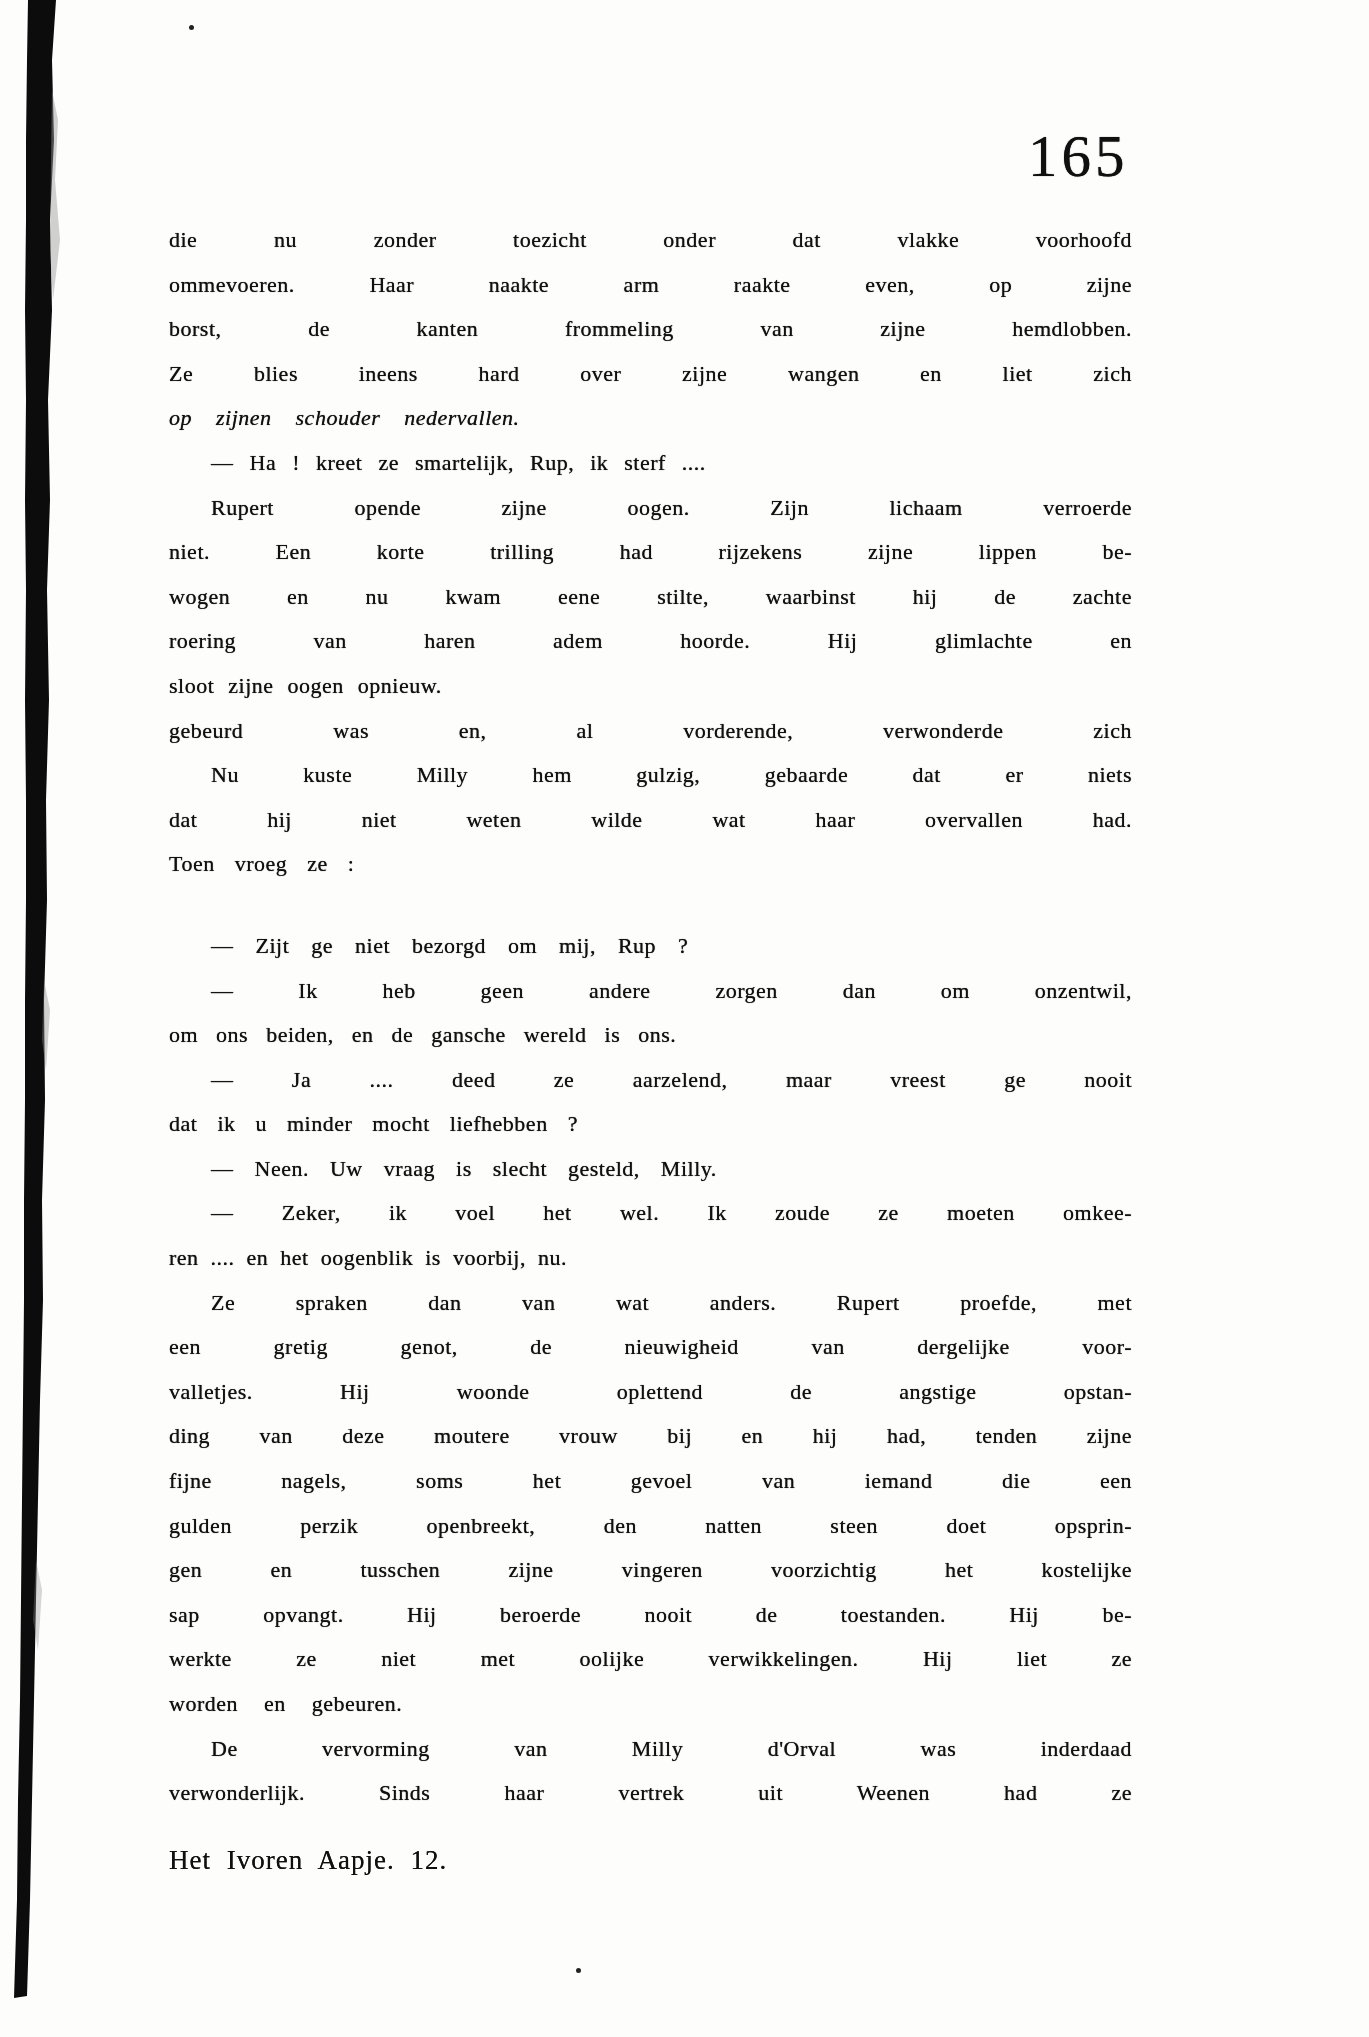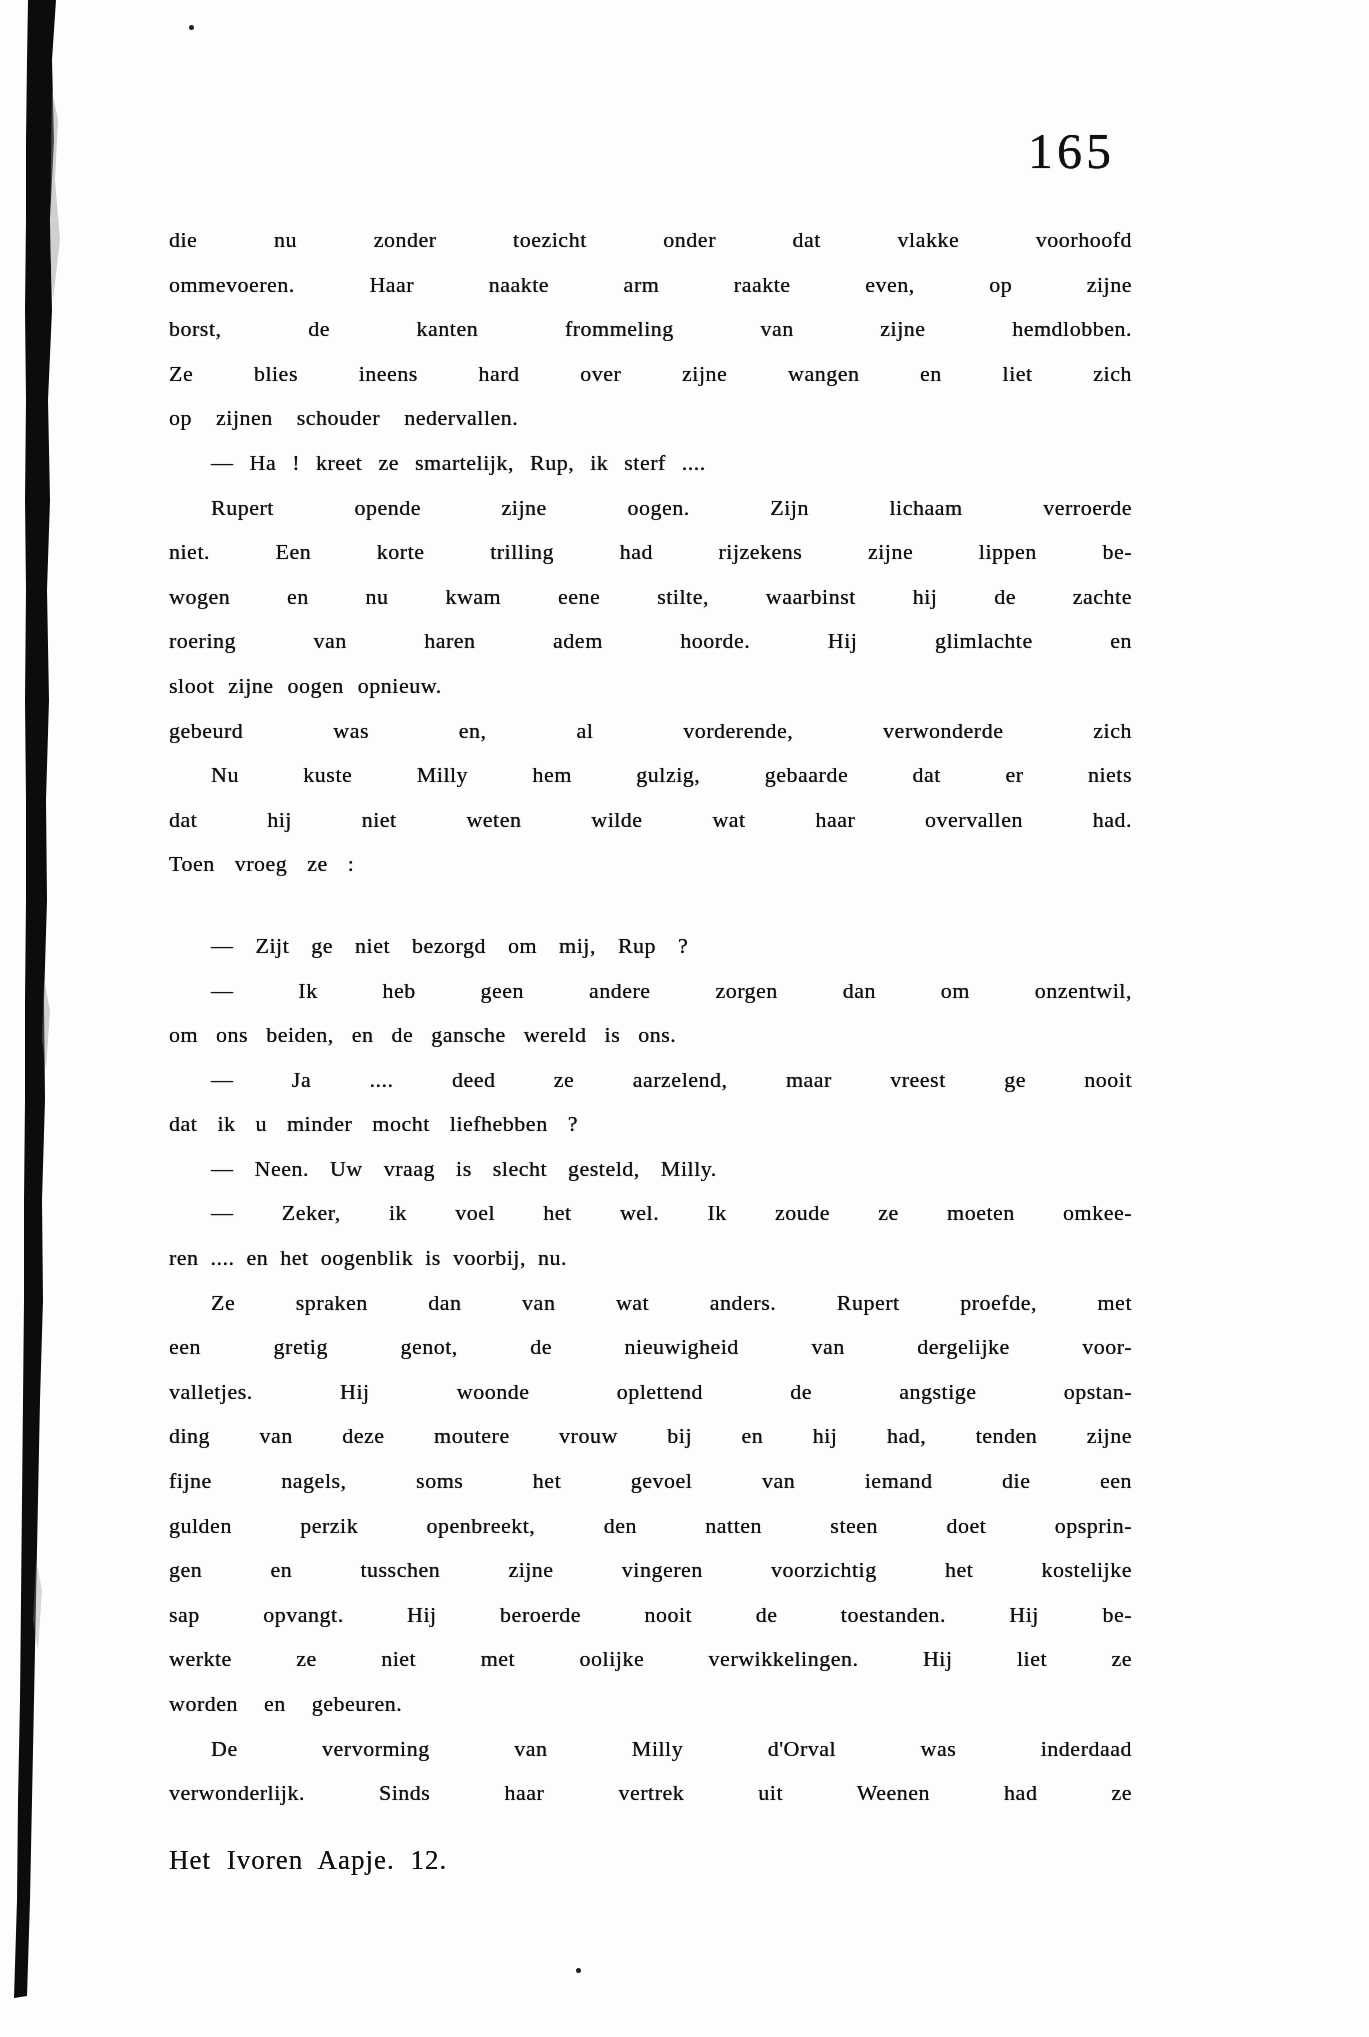--- a/index.html
+++ b/index.html
@@ -12,21 +12,21 @@
     color: #101010;
   }
   .scan-page { position: absolute; inset: 0; }
 
   
   .gutter { position: absolute; left: 0; top: 0; width: 80px; height: 2037px; pointer-events: none; }
 
   .page-number {
     position: absolute;
     left: 1028px; top: 122px;
-    font-size: 50px;
+    font-size: 59px;
     letter-spacing: 4px;
     font-variant-numeric: oldstyle-nums;
     text-shadow: 0 0 0.8px #000;
   }
 
   .page-text {
     position: absolute;
     left: 169px; top: 218px;
     width: 963px;
     font-size: 22px;
@@ -69,21 +69,21 @@
     <polygon fill="#8d8d8d" opacity="0.35" points="36,1560 42,1590 38,1650 33,1620"></polygon>
   </svg>
 
   <div class="page-number">165</div>
 
   <div class="page-text">
       <div class="line j">die nu zonder toezicht onder dat vlakke voorhoofd</div>
       <div class="line j">ommevoeren. Haar naakte arm raakte even, op zijne</div>
       <div class="line j">borst, de kanten frommeling van zijne hemdlobben.</div>
       <div class="line j">Ze blies ineens hard over zijne wangen en liet zich</div>
-      <div class="line" style="word-spacing: 18px;">op zijnen schouder nedervallen.</div>
+      <div class="line" style="word-spacing: 18px; font-style: italic;">op zijnen schouder nedervallen.</div>
       <div class="line indent" style="word-spacing: 10px;">— Ha ! kreet ze smartelijk, Rup, ik sterf ....</div>
       <div class="line j indent">Rupert opende zijne oogen. Zijn lichaam verroerde</div>
       <div class="line j">niet. Een korte trilling had rijzekens zijne lippen be-</div>
       <div class="line j">wogen en nu kwam eene stilte, waarbinst hij de zachte</div>
       <div class="line j">roering van haren adem hoorde. Hij glimlachte en</div>
       <div class="line" style="word-spacing: 8px;">sloot zijne oogen opnieuw.</div>
       <div class="line j">gebeurd was en, al vorderende, verwonderde zich</div>
       <div class="line j indent">Nu kuste Milly hem gulzig, gebaarde dat er niets</div>
       <div class="line j">dat hij niet weten wilde wat haar overvallen had.</div>
       <div class="line" style="word-spacing: 14px;">Toen vroeg ze :</div>

